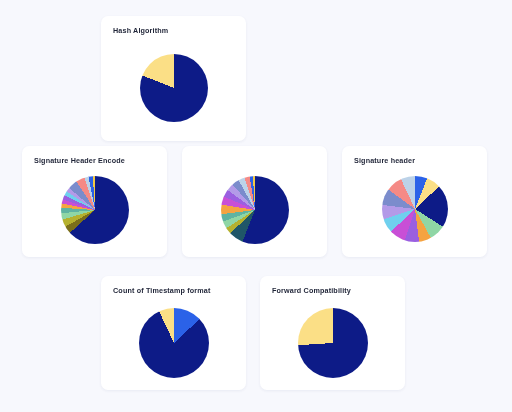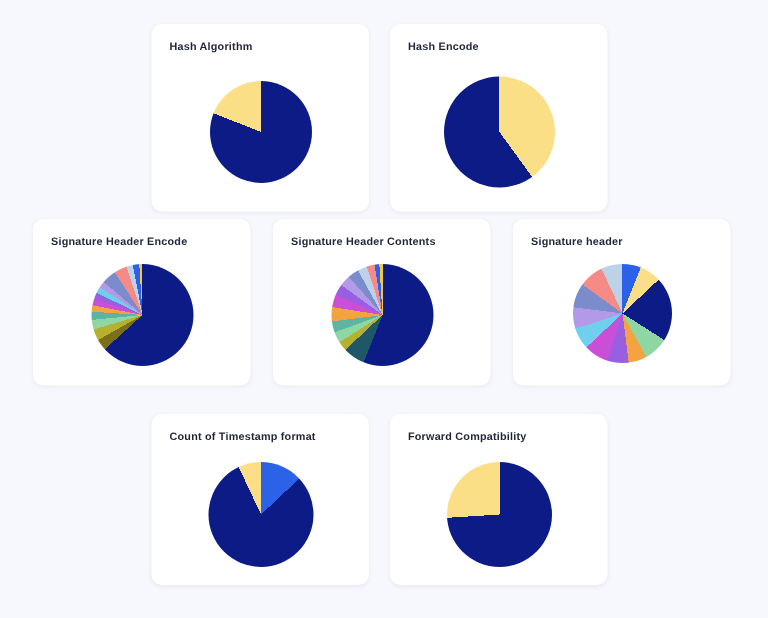--- a/index.html
+++ b/index.html
@@ -64,36 +64,29 @@
 
 <div id="page">
 
   <div class="card" id="card-hash-algorithm">
     <div class="card-title">Hash Algorithm</div>
     <div class="pie-wrap" style="top:38px">
       <div class="pie" style="width: 68px; height: 68px; background: conic-gradient(rgb(13, 27, 135) 0deg, rgb(13, 27, 135) 291.6deg, rgb(251, 223, 134) 291.6deg, rgb(251, 223, 134) 360deg);"></div>
     </div>
   </div>
 
-  <div class="card" id="card-hash-encode">
-    <div class="card-title">Hash Encode</div>
-    <div class="pie-wrap" style="top:35px">
-      <div class="pie" style="width: 74px; height: 74px; background: conic-gradient(rgb(251, 223, 134) 0deg, rgb(251, 223, 134) 144deg, rgb(13, 27, 135) 144deg, rgb(13, 27, 135) 360deg);"></div>
-    </div>
-  </div>
 
   <div class="card" id="card-signature-header-format">
     <div class="card-title">Signature Header Encode</div>
     <div class="pie-wrap" style="top:30px">
       <div class="pie" style="width: 68px; height: 68px; background: conic-gradient(rgb(13, 27, 135) 0deg, rgb(13, 27, 135) 227.755deg, rgb(123, 111, 26) 227.755deg, rgb(123, 111, 26) 240.612deg, rgb(181, 177, 46) 240.612deg, rgb(181, 177, 46) 253.469deg, rgb(143, 214, 165) 253.469deg, rgb(143, 214, 165) 264.49deg, rgb(95, 179, 161) 264.49deg, rgb(95, 179, 161) 273.673deg, rgb(245, 163, 65) 273.673deg, rgb(245, 163, 65) 281.02deg, rgb(200, 79, 214) 281.02deg, rgb(200, 79, 214) 288.367deg, rgb(154, 95, 224) 288.367deg, rgb(154, 95, 224) 295.714deg, rgb(111, 208, 238) 295.714deg, rgb(111, 208, 238) 303.061deg, rgb(179, 154, 232) 303.061deg, rgb(179, 154, 232) 310.408deg, rgb(123, 140, 204) 310.408deg, rgb(123, 140, 204) 326.939deg, rgb(245, 138, 134) 326.939deg, rgb(245, 138, 134) 341.633deg, rgb(188, 210, 232) 341.633deg, rgb(188, 210, 232) 348.98deg, rgb(43, 98, 232) 348.98deg, rgb(43, 98, 232) 356.327deg, rgb(242, 201, 68) 356.327deg, rgb(242, 201, 68) 360deg);"></div>
     </div>
   </div>
 
   <div class="card" id="card-signature-header-contents">
-    <div class="card-title">Signature Header Contents</div>
     <div class="pie-wrap" style="top:30px">
       <div class="pie" style="width: 68px; height: 68px; background: conic-gradient(rgb(13, 27, 135) 0deg, rgb(13, 27, 135) 201.6deg, rgb(31, 86, 104) 201.6deg, rgb(31, 86, 104) 226.8deg, rgb(181, 177, 46) 226.8deg, rgb(181, 177, 46) 237.6deg, rgb(143, 214, 165) 237.6deg, rgb(143, 214, 165) 250.2deg, rgb(95, 179, 161) 250.2deg, rgb(95, 179, 161) 262.8deg, rgb(245, 163, 65) 262.8deg, rgb(245, 163, 65) 279deg, rgb(200, 79, 214) 279deg, rgb(200, 79, 214) 293.4deg, rgb(154, 95, 224) 293.4deg, rgb(154, 95, 224) 306deg, rgb(179, 154, 232) 306deg, rgb(179, 154, 232) 318.6deg, rgb(123, 140, 204) 318.6deg, rgb(123, 140, 204) 331.2deg, rgb(188, 210, 232) 331.2deg, rgb(188, 210, 232) 342deg, rgb(245, 138, 134) 342deg, rgb(245, 138, 134) 351deg, rgb(43, 98, 232) 351deg, rgb(43, 98, 232) 356.4deg, rgb(242, 201, 68) 356.4deg, rgb(242, 201, 68) 360deg);"></div>
     </div>
   </div>
 
   <div class="card" id="card-timestamp-header">
     <div class="card-title">Signature header</div>
     <div class="pie-wrap" style="top:30px">
       <div class="pie" style="width: 66px; height: 66px; background: conic-gradient(rgb(43, 98, 232) 0deg, rgb(43, 98, 232) 21.6deg, rgb(251, 223, 134) 21.6deg, rgb(251, 223, 134) 46.8deg, rgb(13, 27, 135) 46.8deg, rgb(13, 27, 135) 122.4deg, rgb(143, 214, 165) 122.4deg, rgb(143, 214, 165) 151.2deg, rgb(245, 163, 65) 151.2deg, rgb(245, 163, 65) 172.8deg, rgb(154, 95, 224) 172.8deg, rgb(154, 95, 224) 198deg, rgb(200, 79, 214) 198deg, rgb(200, 79, 214) 226.8deg, rgb(111, 208, 238) 226.8deg, rgb(111, 208, 238) 252deg, rgb(179, 154, 232) 252deg, rgb(179, 154, 232) 277.2deg, rgb(123, 140, 204) 277.2deg, rgb(123, 140, 204) 306deg, rgb(245, 138, 134) 306deg, rgb(245, 138, 134) 334.8deg, rgb(188, 210, 232) 334.8deg, rgb(188, 210, 232) 360deg);"></div>
     </div>

